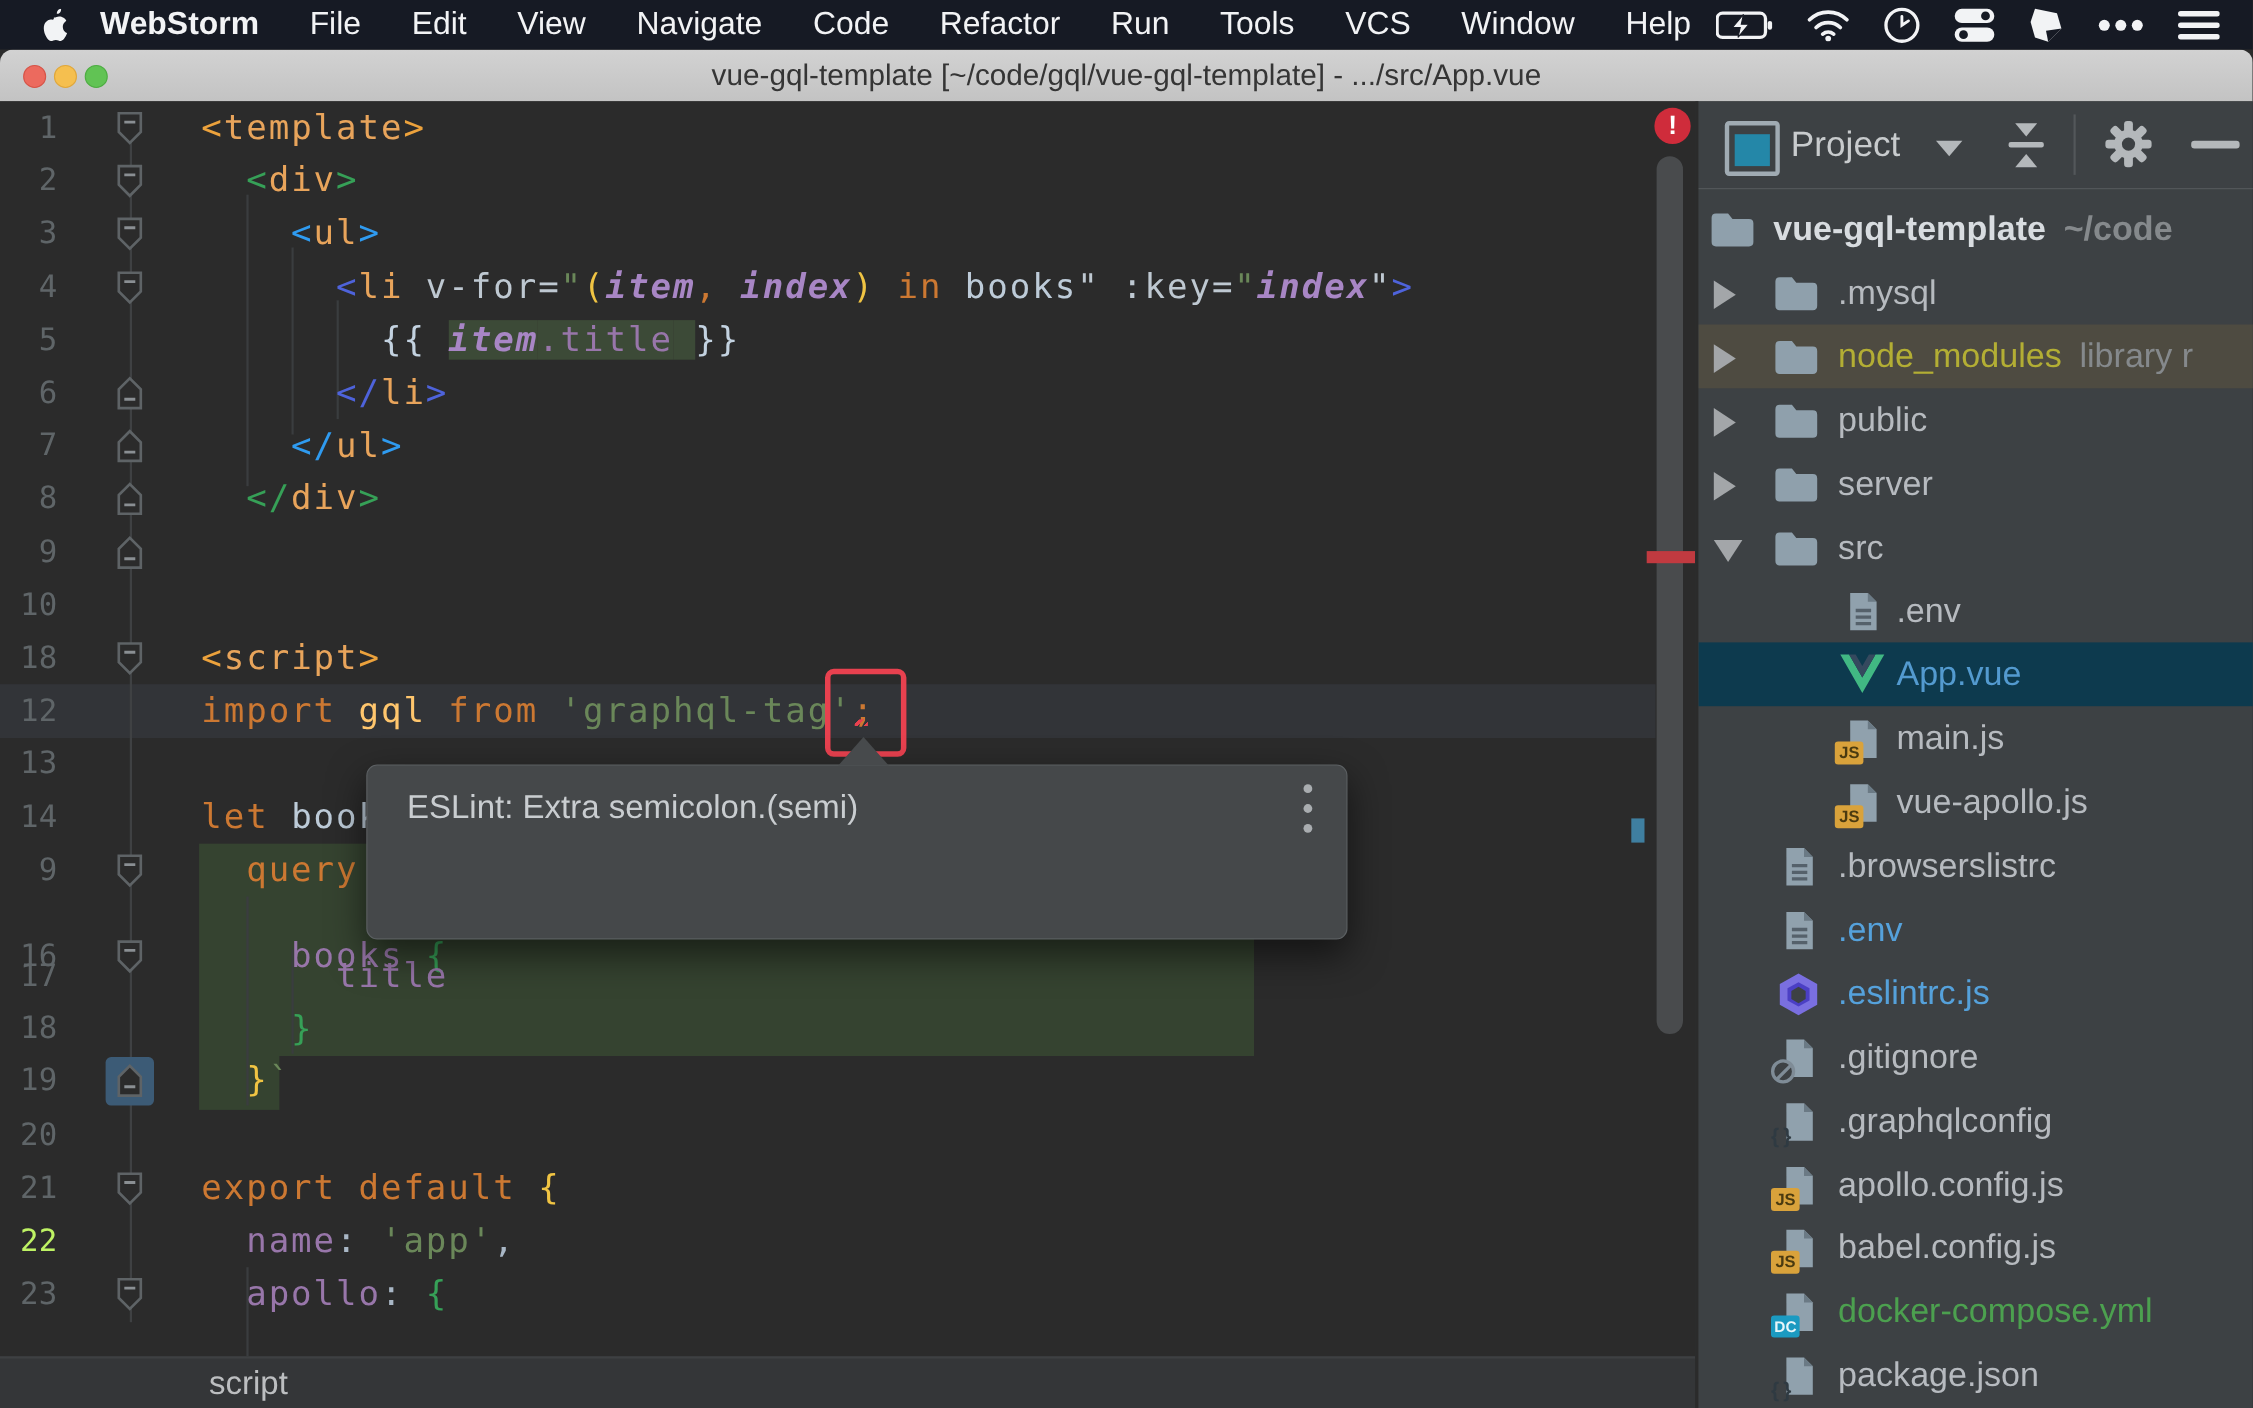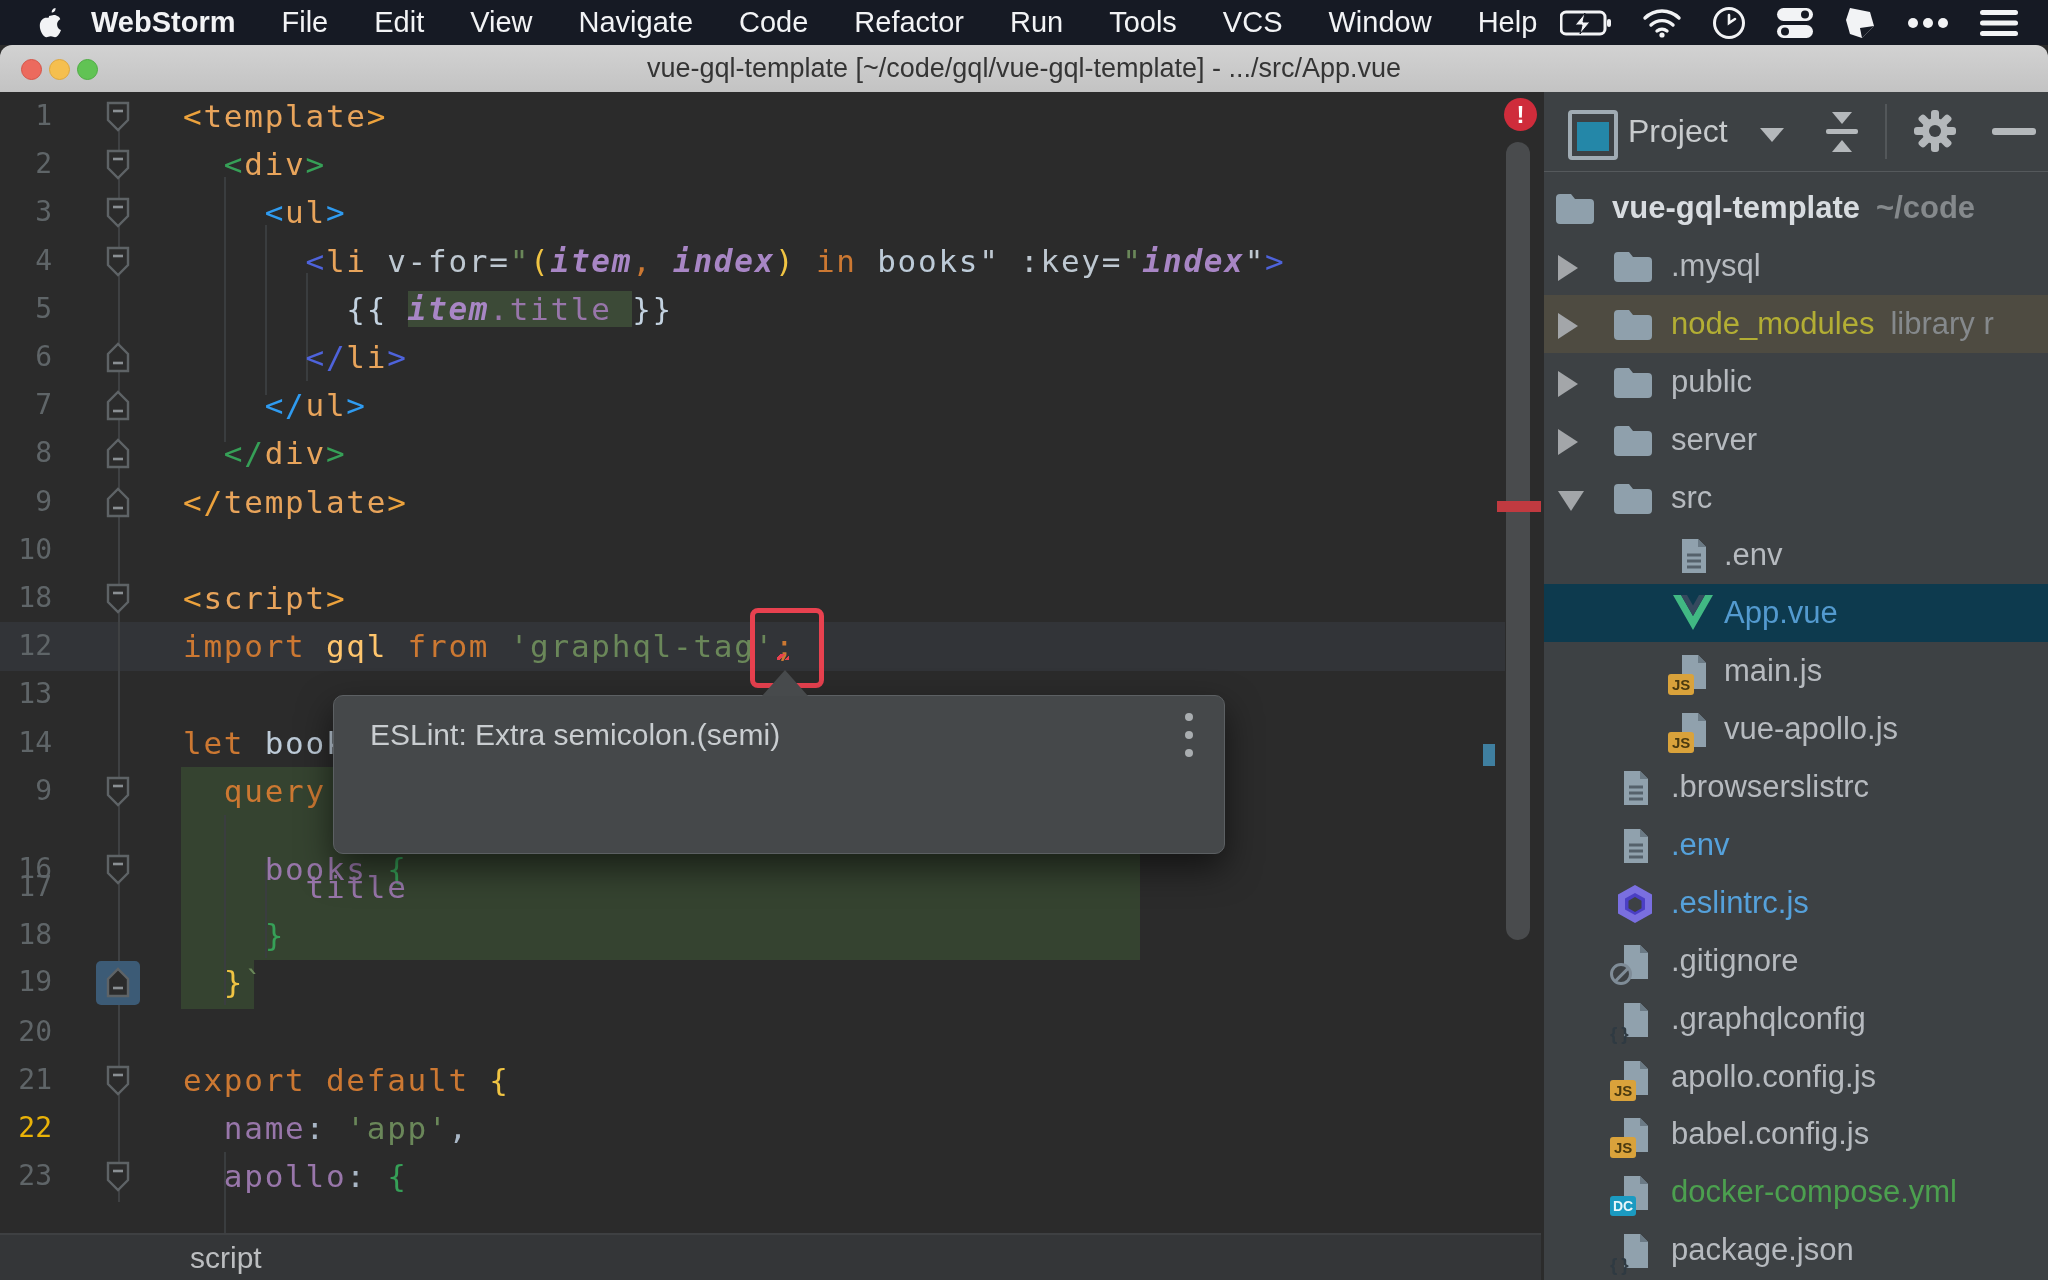--- a/index.html
+++ b/index.html
@@ -218,21 +218,21 @@
               <path d="M5 30 h20 V13 L15 3 5 13 Z" fill="#2B2B2B" stroke="#5E6366" stroke-width="2.4"></path>
               <line x1="10" y1="22" x2="20" y2="22" stroke="#8A8F93" stroke-width="2.6"></line>
             </svg></span><span class="code"><span style="color: rgb(169, 183, 198);">    </span><span style="color: rgb(47, 155, 240);">&lt;/</span><span style="color: rgb(232, 164, 91);">ul</span><span style="color: rgb(47, 155, 240);">&gt;</span></span></div>
         <div class="cl" style="top: 337.4px;"><span class="lnum" style="color: rgb(95, 101, 104);">8</span><span class="fold"><svg width="30" height="33" viewBox="0 0 30 33">
               <path d="M5 30 h20 V13 L15 3 5 13 Z" fill="#2B2B2B" stroke="#5E6366" stroke-width="2.4"></path>
               <line x1="10" y1="22" x2="20" y2="22" stroke="#8A8F93" stroke-width="2.6"></line>
             </svg></span><span class="code"><span style="color: rgb(169, 183, 198);">  </span><span style="color: rgb(54, 160, 87);">&lt;/</span><span style="color: rgb(232, 164, 91);">div</span><span style="color: rgb(54, 160, 87);">&gt;</span></span></div>
         <div class="cl" style="top: 385.6px;"><span class="lnum" style="color: rgb(95, 101, 104);">9</span><span class="fold"><svg width="30" height="33" viewBox="0 0 30 33">
               <path d="M5 30 h20 V13 L15 3 5 13 Z" fill="#2B2B2B" stroke="#5E6366" stroke-width="2.4"></path>
               <line x1="10" y1="22" x2="20" y2="22" stroke="#8A8F93" stroke-width="2.6"></line>
-            </svg></span><span class="code"><span style="color: rgb(236, 162, 60);">&lt;/</span><span style="color: rgb(232, 164, 91);">template</span><span style="color: rgb(236, 162, 60);">&gt;</span></span></div>
+            </svg></span></div>
         <div class="cl" style="top: 433.8px;"><span class="lnum" style="color: rgb(95, 101, 104);">10</span><span class="code"></span></div>
         <div class="cl" style="top: 482px;"><span class="lnum" style="color: rgb(95, 101, 104);">18</span><span class="fold"><svg width="30" height="33" viewBox="0 0 30 33">
               <path d="M5 3 h20 v17 l-10 10 -10-10 Z" fill="#2B2B2B" stroke="#5E6366" stroke-width="2.4"></path>
               <line x1="10" y1="11" x2="20" y2="11" stroke="#8A8F93" stroke-width="2.6"></line>
             </svg></span><span class="code"><span style="color: rgb(236, 162, 60);">&lt;</span><span style="color: rgb(232, 164, 91);">script</span><span style="color: rgb(236, 162, 60);">&gt;</span></span></div>
         <div class="cl" style="top: 530.2px;"><span class="lnum" style="color: rgb(95, 101, 104);">12</span><span class="code"><span style="color: rgb(204, 120, 50);">import</span><span style="color: rgb(169, 183, 198);"> </span><span style="color: rgb(255, 198, 109);">gql</span><span style="color: rgb(169, 183, 198);"> </span><span style="color: rgb(204, 120, 50);">from</span><span style="color: rgb(169, 183, 198);"> </span><span style="color: rgb(106, 135, 89);">'graphql-tag'</span><span class="err" style="color: rgb(204, 120, 50);">;</span></span></div>
         <div class="cl" style="top: 578.4px;"><span class="lnum" style="color: rgb(95, 101, 104);">13</span><span class="code"></span></div>
         <div class="cl" style="top: 626.6px;"><span class="lnum" style="color: rgb(95, 101, 104);">14</span><span class="code"><span style="color: rgb(204, 120, 50);">let</span><span style="color: rgb(169, 183, 198);"> </span><span style="color: rgb(189, 203, 216);">books</span><span style="color: rgb(169, 183, 198);"> = </span><span style="color: rgb(255, 198, 109);">gql</span><span style="color: rgb(106, 135, 89);">`</span></span></div>
         <div class="cl" style="top: 674.8px;"><span class="lnum" style="color: rgb(95, 101, 104);">9</span><span class="fold"><svg width="30" height="33" viewBox="0 0 30 33">
               <path d="M5 3 h20 v17 l-10 10 -10-10 Z" fill="#2B2B2B" stroke="#5E6366" stroke-width="2.4"></path>
@@ -246,21 +246,21 @@
         <div class="cl" style="top: 819.4px;"><span class="lnum" style="color: rgb(95, 101, 104);">18</span><span class="code"><span style="color: rgb(169, 183, 198);">    </span><span style="color: rgb(54, 160, 87);">}</span></span></div>
         <div class="cl" style="top: 866px;"><span class="lnum" style="color: rgb(95, 101, 104);">19</span><span class="foldbg"></span><span class="fold"><svg width="30" height="33" viewBox="0 0 30 33">
               <path d="M5 30 h20 V13 L15 3 5 13 Z" fill="#2B2B2B" stroke="#5E6366" stroke-width="2.4"></path>
               <line x1="10" y1="22" x2="20" y2="22" stroke="#8A8F93" stroke-width="2.6"></line>
             </svg></span><span class="code"><span style="color: rgb(169, 183, 198);">  </span><span style="color: rgb(240, 196, 67);">}</span><span style="color: rgb(106, 135, 89);">`</span></span></div>
         <div class="cl" style="top: 915.8px;"><span class="lnum" style="color: rgb(95, 101, 104);">20</span><span class="code"></span></div>
         <div class="cl" style="top: 964px;"><span class="lnum" style="color: rgb(95, 101, 104);">21</span><span class="fold"><svg width="30" height="33" viewBox="0 0 30 33">
               <path d="M5 3 h20 v17 l-10 10 -10-10 Z" fill="#2B2B2B" stroke="#5E6366" stroke-width="2.4"></path>
               <line x1="10" y1="11" x2="20" y2="11" stroke="#8A8F93" stroke-width="2.6"></line>
             </svg></span><span class="code"><span style="color: rgb(204, 120, 50);">export</span><span style="color: rgb(169, 183, 198);"> </span><span style="color: rgb(204, 120, 50);">default</span><span style="color: rgb(240, 196, 67);"> {</span></span></div>
-        <div class="cl" style="top: 1012.2px;"><span class="lnum" style="color: #eab308;">22</span><span class="code"><span style="color: rgb(169, 183, 198);">  </span><span style="color: rgb(152, 118, 170);">name</span><span style="color: rgb(169, 183, 198);">: </span><span style="color: rgb(106, 135, 89);">'app'</span><span style="color: rgb(169, 183, 198);">,</span></span></div>
+        <div class="cl" style="top: 1012.2px;"><span class="lnum" style="color: #bef264;">22</span><span class="code"><span style="color: rgb(169, 183, 198);">  </span><span style="color: rgb(152, 118, 170);">name</span><span style="color: rgb(169, 183, 198);">: </span><span style="color: rgb(106, 135, 89);">'app'</span><span style="color: rgb(169, 183, 198);">,</span></span></div>
         <div class="cl" style="top: 1060.4px;"><span class="lnum" style="color: rgb(95, 101, 104);">23</span><span class="fold"><svg width="30" height="33" viewBox="0 0 30 33">
               <path d="M5 3 h20 v17 l-10 10 -10-10 Z" fill="#2B2B2B" stroke="#5E6366" stroke-width="2.4"></path>
               <line x1="10" y1="11" x2="20" y2="11" stroke="#8A8F93" stroke-width="2.6"></line>
             </svg></span><span class="code"><span style="color: rgb(169, 183, 198);">  </span><span style="color: rgb(152, 118, 170);">apollo</span><span style="color: rgb(169, 183, 198);">: </span><span style="color: rgb(54, 160, 87);">{</span></span></div>
         <div class="cl" style="top: 1174px;"><span class="lnum" style="color: rgb(95, 101, 104);">24</span><span class="code"><span style="color: rgb(169, 183, 198);">    </span><span style="color: rgb(152, 118, 170);">books</span></span></div>
       </div>
     <div class="ov" id="fragmark"></div>
     <div class="ov" id="redbox"></div>
     <div class="ov" id="vthumb"></div>
     <div class="ov" id="stripe-err"></div>

